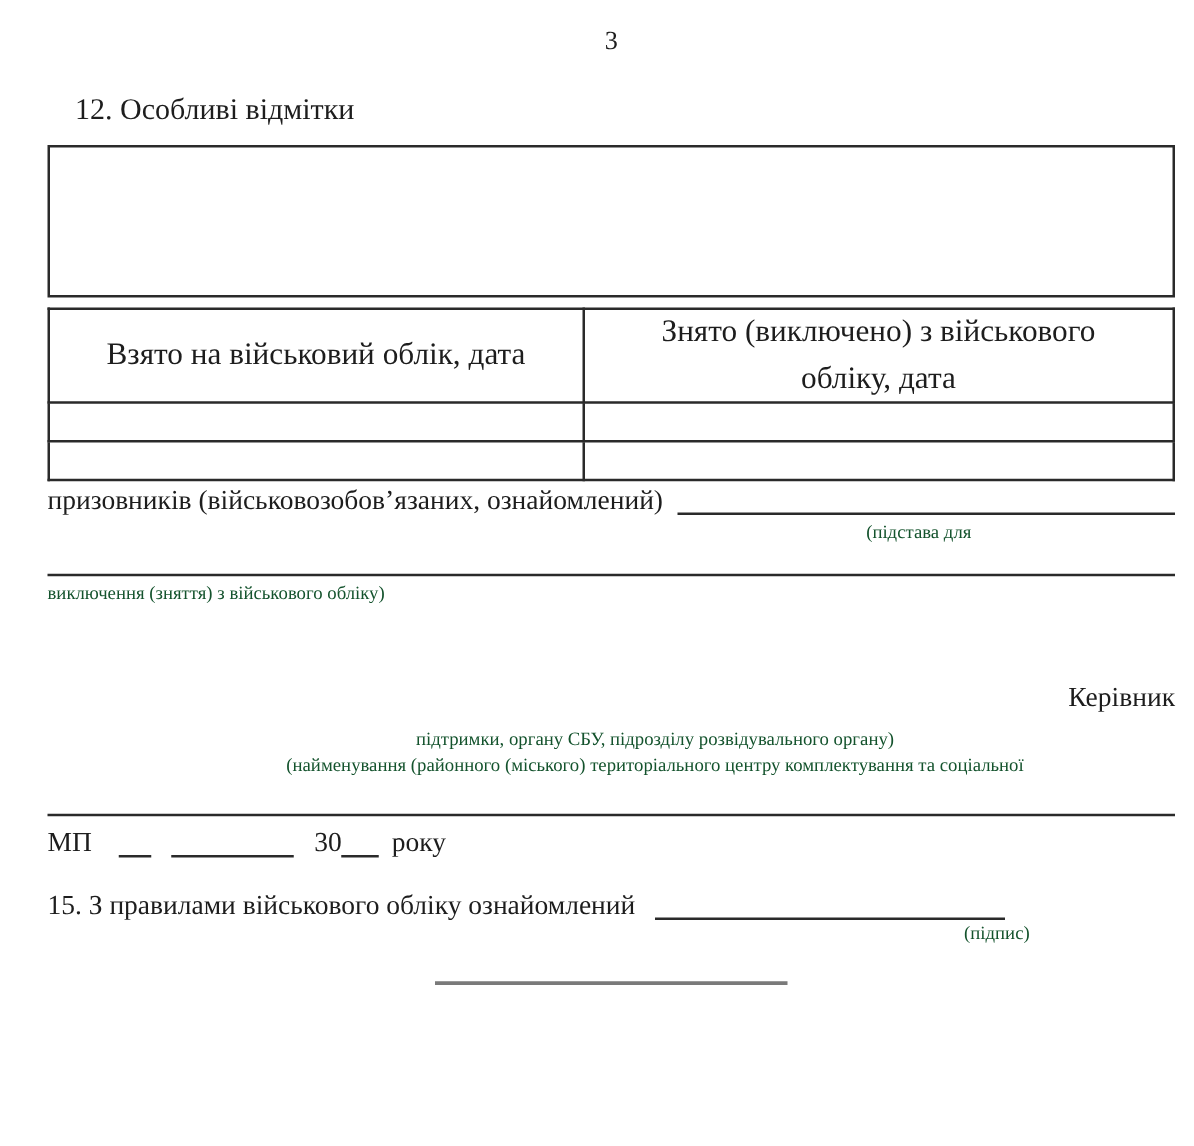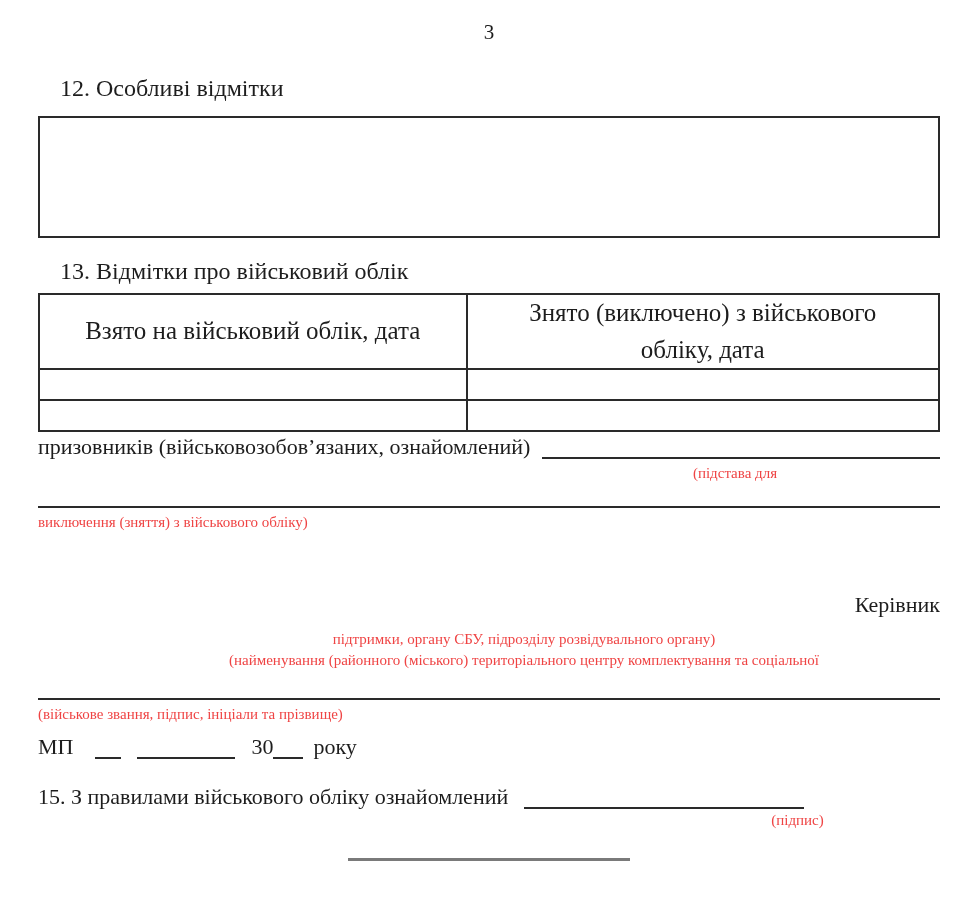--- a/index.html
+++ b/index.html
@@ -60,21 +60,21 @@
   .w44{width:44px;margin-left:12px;margin-right:12px;}
   .grow{flex:1 1 auto;margin-left:12px;}
   .jtext{
     flex:1 1 auto;
     text-align:justify;
     text-align-last:justify;
   }
   .caption{
     font-size:15px;
     line-height:1.45;
-    color:#ef4444;
+    color:#14532d;
   }
   .cap-basis-top{
     margin-left:497px;
     width:400px;
     text-align:center;
     margin-top:1px;
   }
   .rule{
     border-top:2px solid #2a2a2a;
     margin-top:21px;
@@ -112,21 +112,20 @@
 </head>
 <body>
 
 <div class="page">
 
   <div class="page-number">3</div>
 
   <div class="sec-title">12. Особливі відмітки</div>
   <div class="box12"></div>
 
-  <div class="sec-title t13">13. Відмітки про військовий облік</div>
 
   <table class="tbl13">
     <thead>
       <tr>
         <th class="col1">
           <span>Взято на військовий облік, дата</span>
         </th>
         <th>
           <span>Знято (виключено) з військового</span><br>
           <span>обліку, дата</span>
@@ -157,21 +156,20 @@
   <div class="flexline sig-row">
     <span>Керівник</span>
     <span class="blank grow"></span>
   </div>
   <div class="caption cap-head">
     <div>підтримки, органу СБУ, підрозділу розвідувального органу)</div>
     <div>(найменування (районного (міського) територіального центру комплектування та соціальної</div>
   </div>
 
   <div class="rule rule2"></div>
-  <div class="caption cap-center">(військове звання, підпис, ініціали та прізвище)</div>
 
   <div class="flexline mp-row">
     <span>МП</span>
     <span class="blank w24"></span>
     <span class="blank w100"></span>
     <span>30</span>
     <span class="blank w30"></span>
     <span>року</span>
   </div>
 

